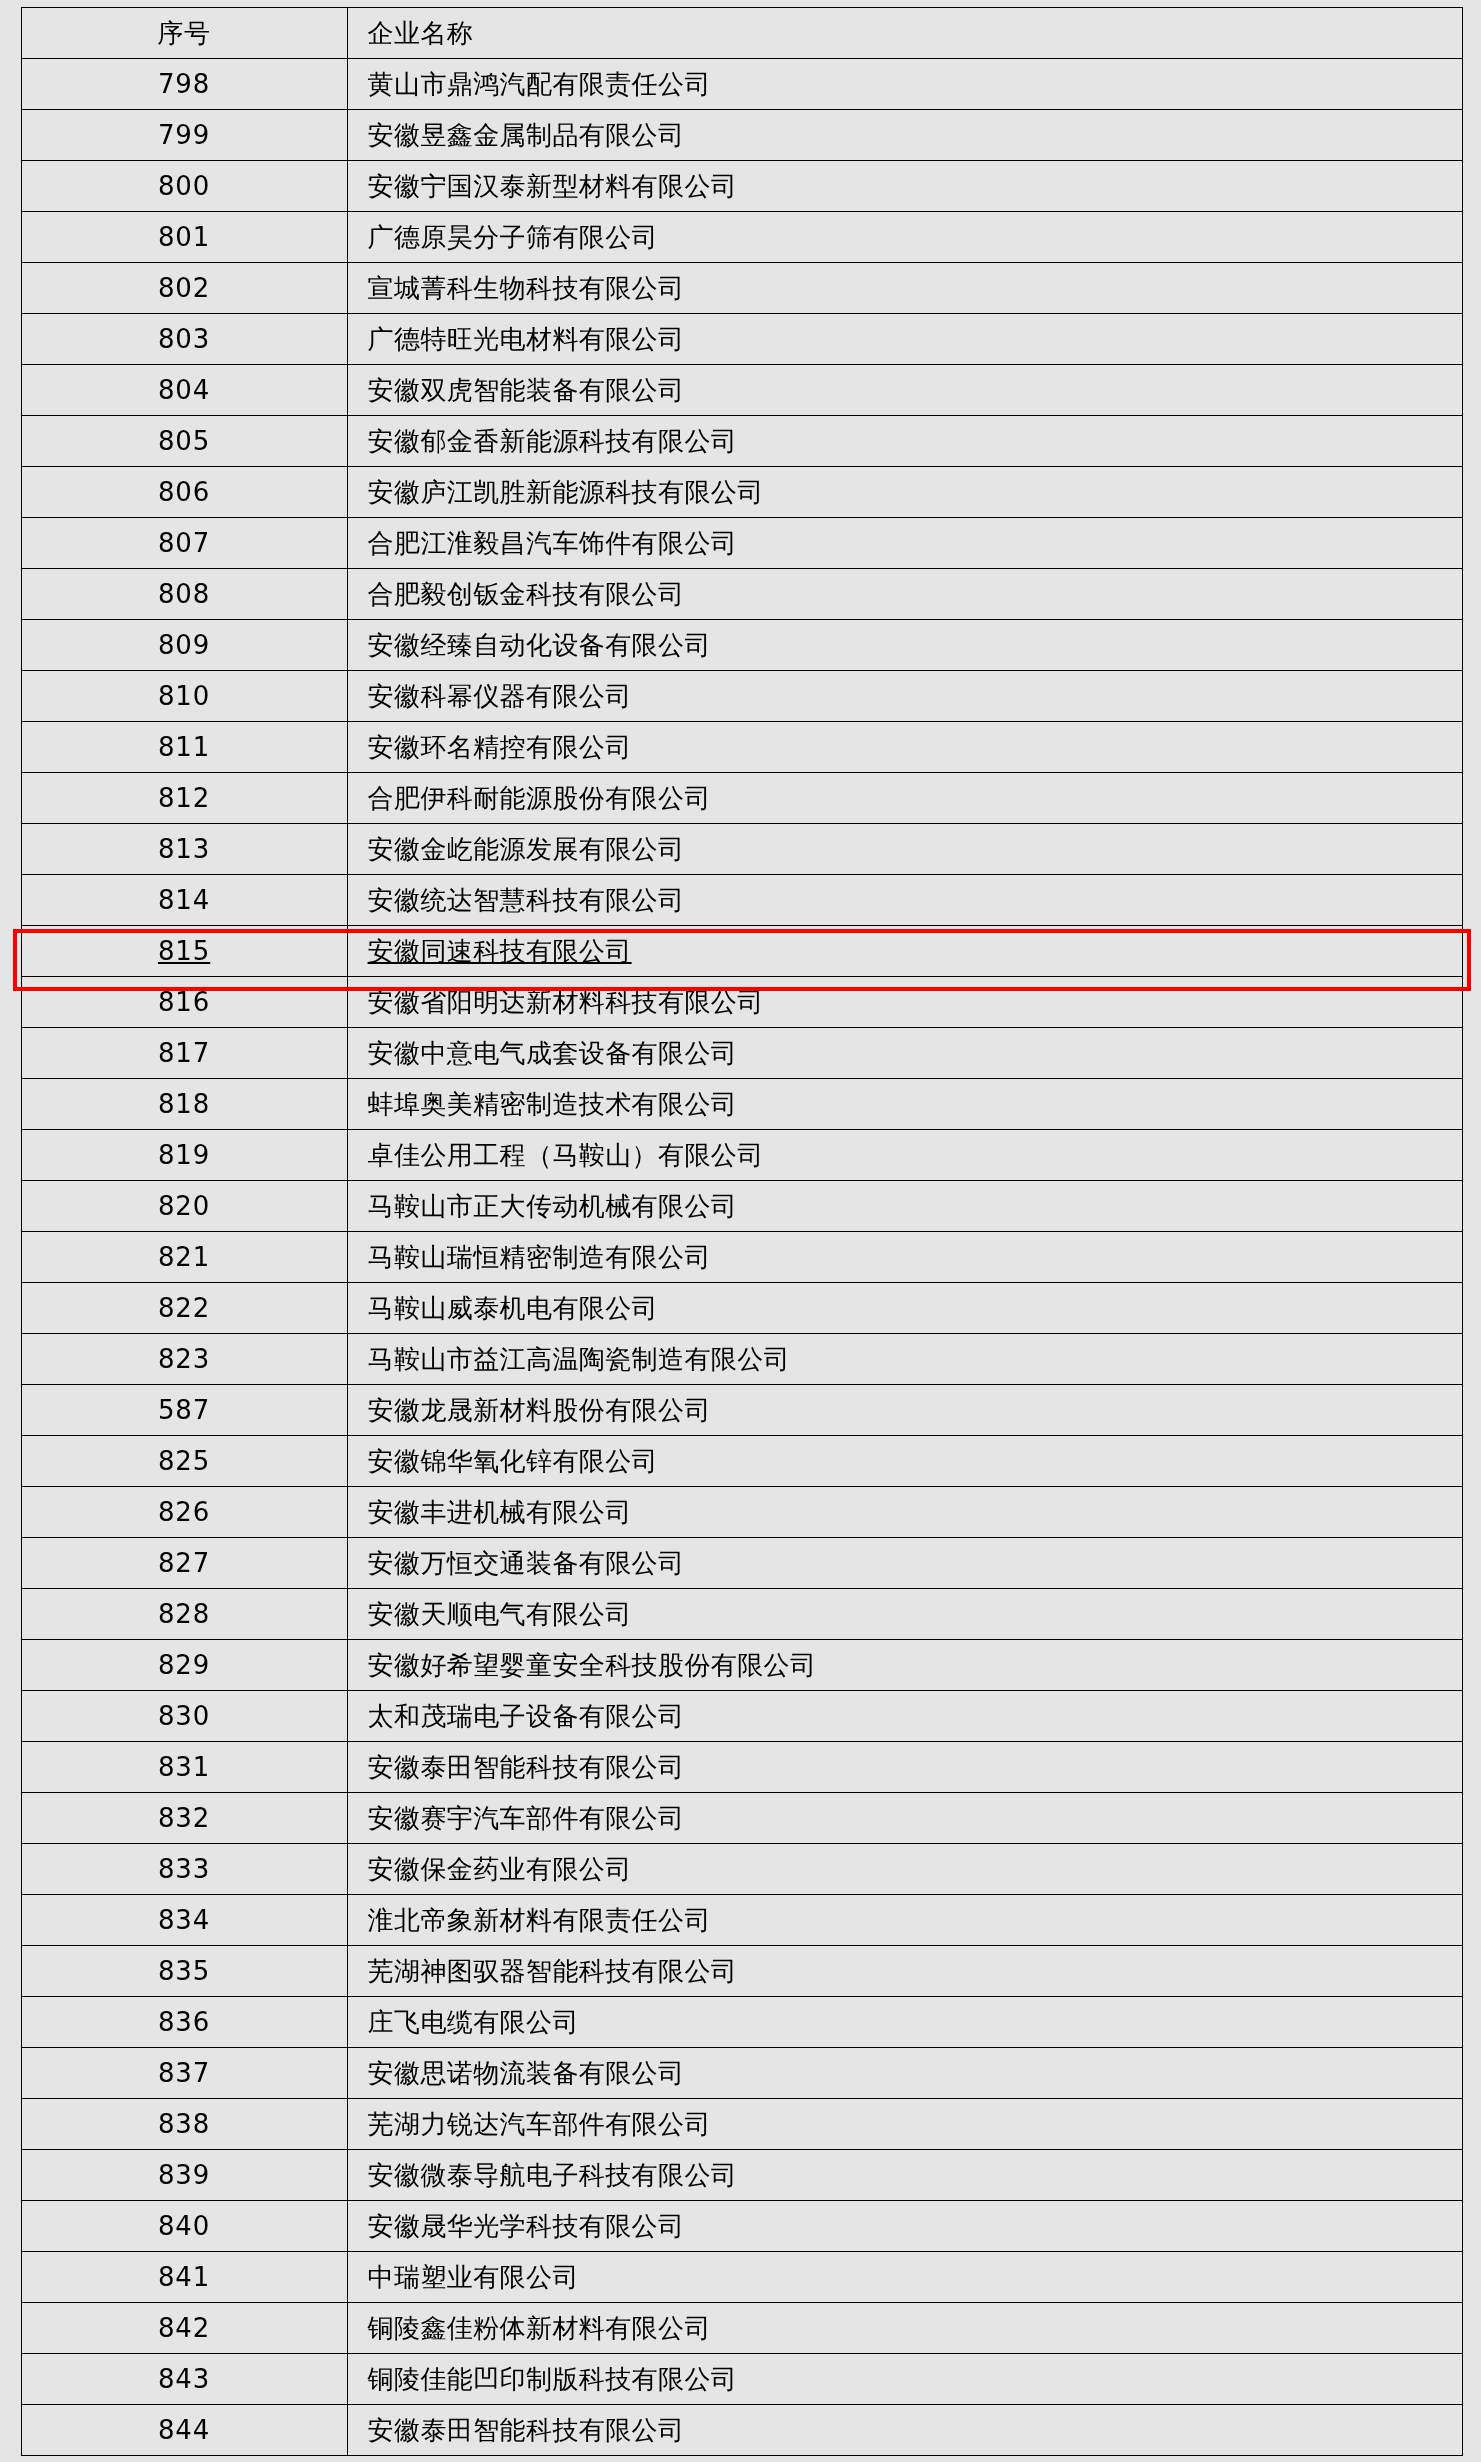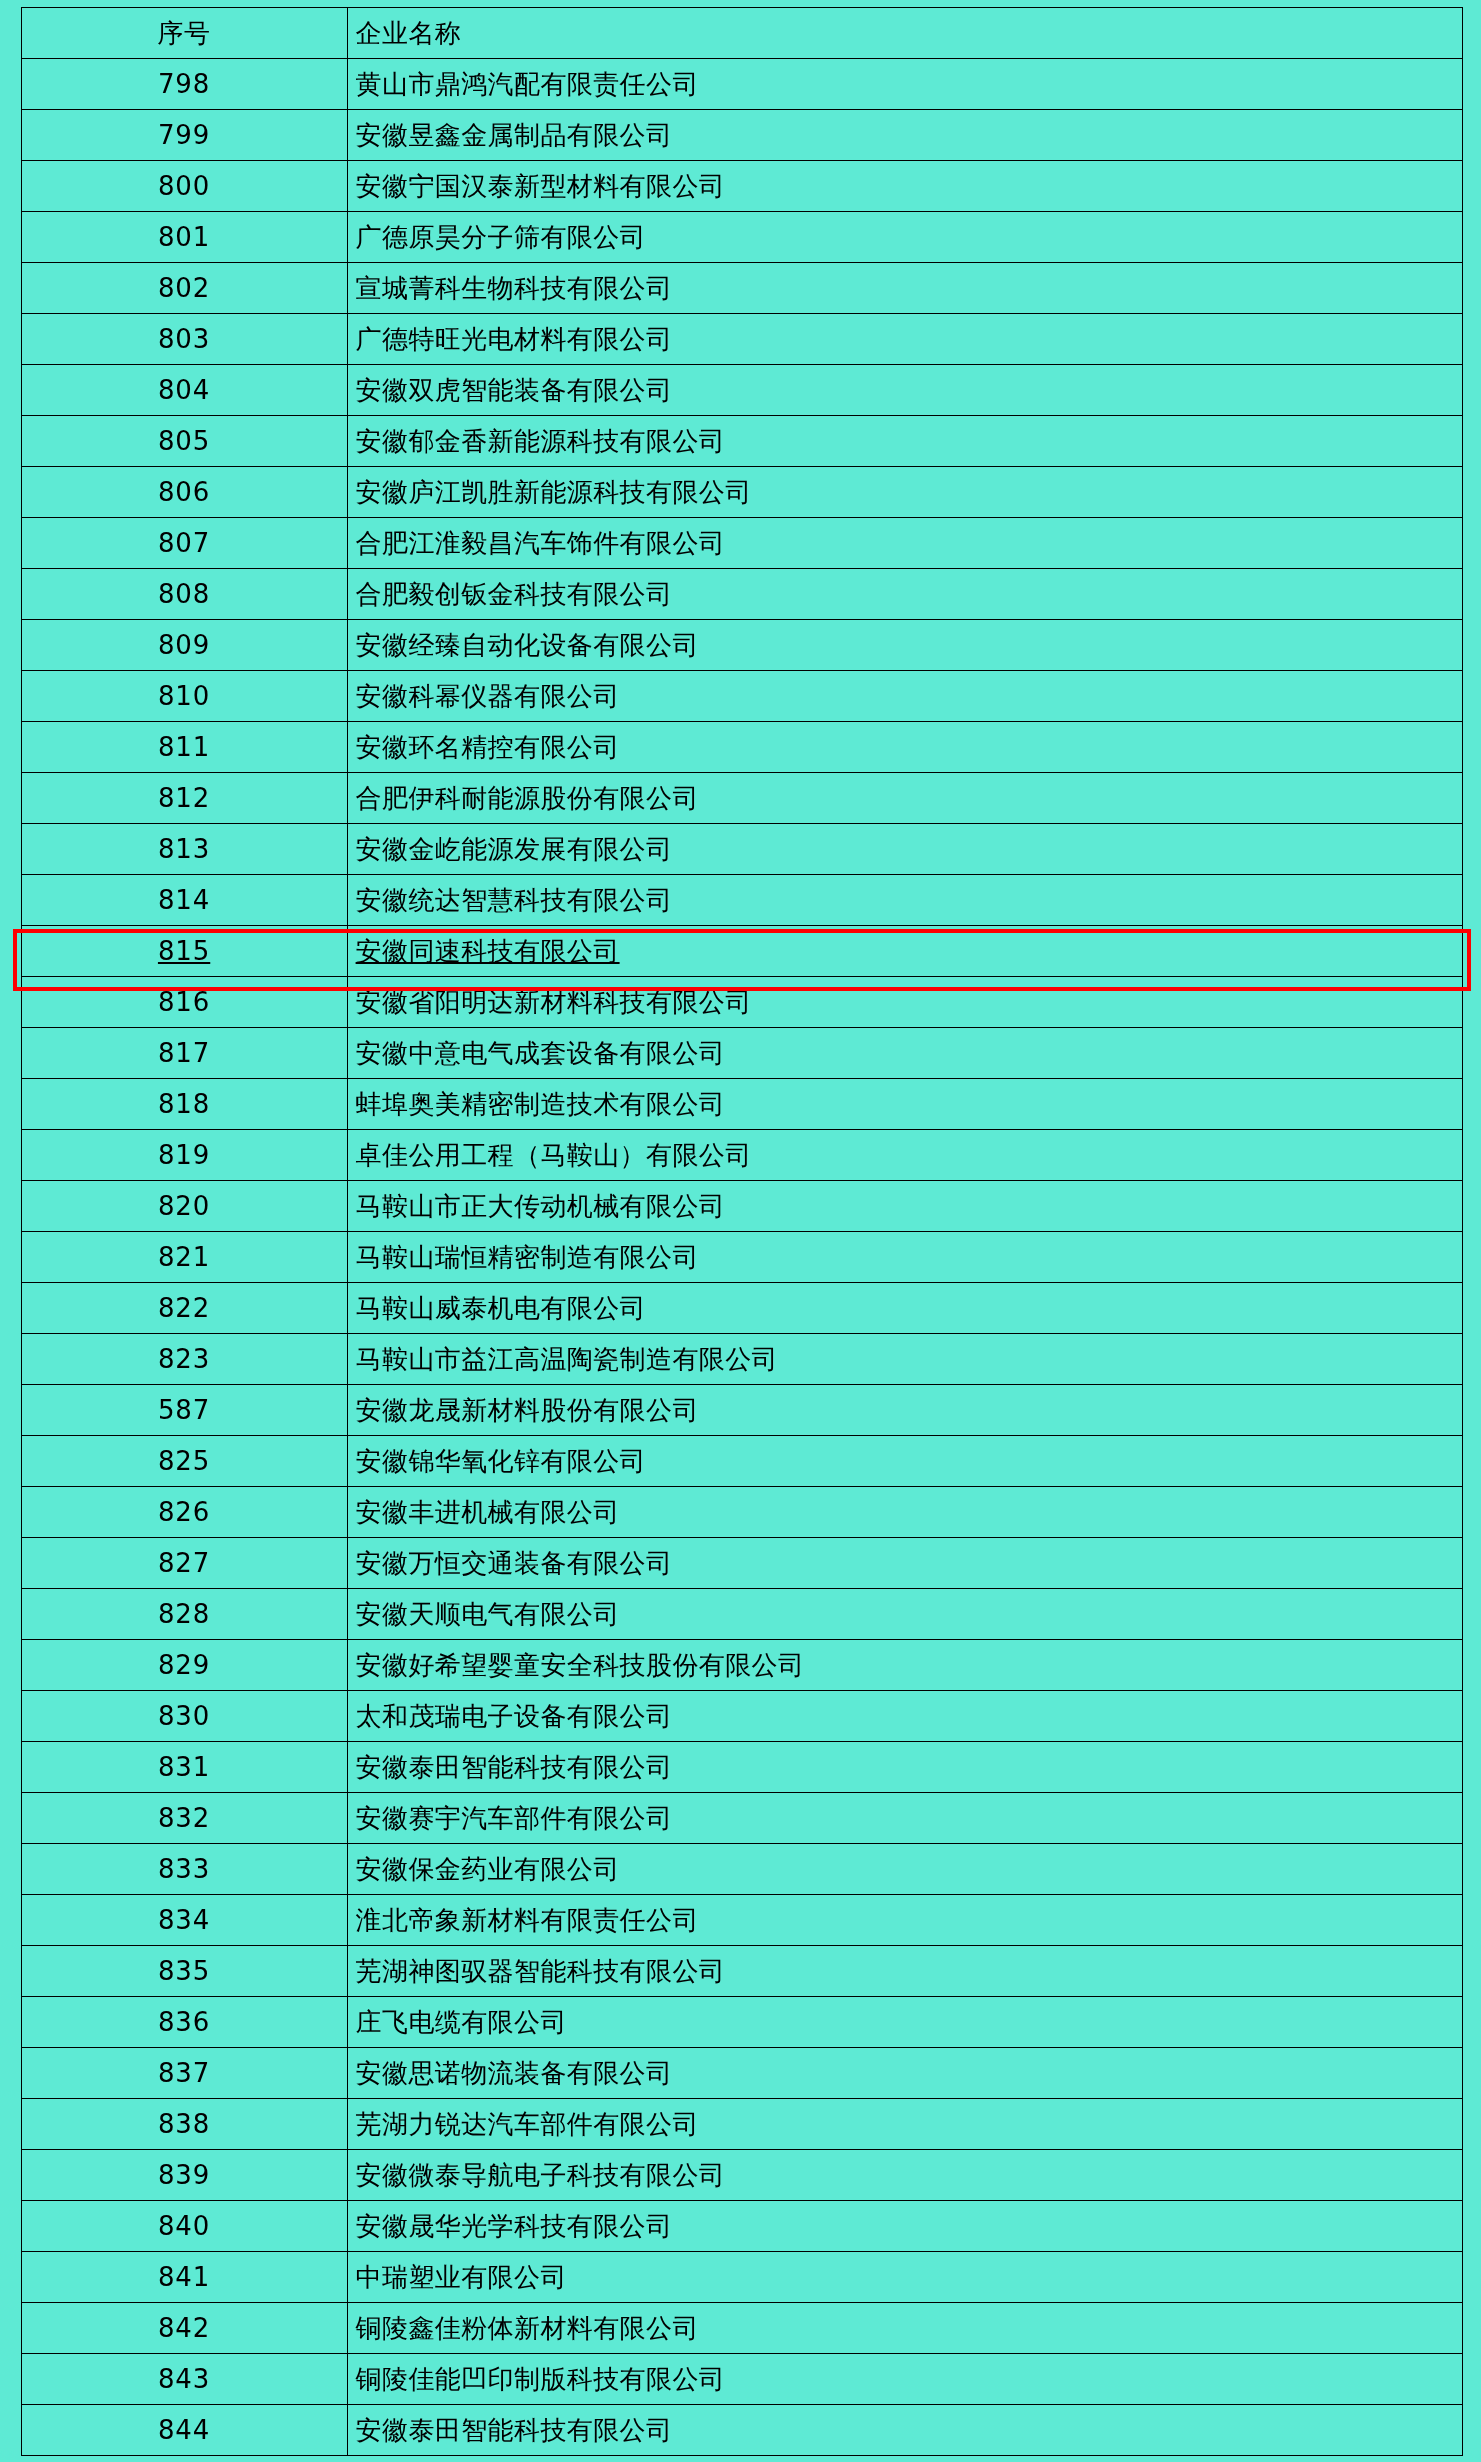--- a/index.html
+++ b/index.html
@@ -7,21 +7,21 @@
     padding: 0;
     background: #ffffff;
   }
   body {
     width: 1482px;
     font-family: "DejaVu Sans", "Liberation Sans", sans-serif;
   }
   .page {
     width: 1482px;
     min-height: 2462px;
-    background: #5eead4;
+    background: #e5e5e5;
     position: relative;
     box-sizing: border-box;
     padding: 6.9px 20.6px 0 20.6px;
   }
   table.company-table {
     border-collapse: collapse;
     width: 1440px;
     table-layout: fixed;
   }
   table.company-table col.col-index { width: 326px; }
@@ -40,21 +40,21 @@
   table.company-table th.idx,
   table.company-table td.idx {
     text-align: center;
     vertical-align: middle;
     letter-spacing: 0.9px;
   }
   table.company-table th.name,
   table.company-table td.name {
     text-align: left;
     vertical-align: middle;
-    padding-left: 8px;
+    padding-left: 20px;
     letter-spacing: 0.4px;
   }
   table.company-table th {
     font-weight: normal;
   }
   tr.highlight-row td {
     position: relative;
     text-decoration: underline;
   }
   

